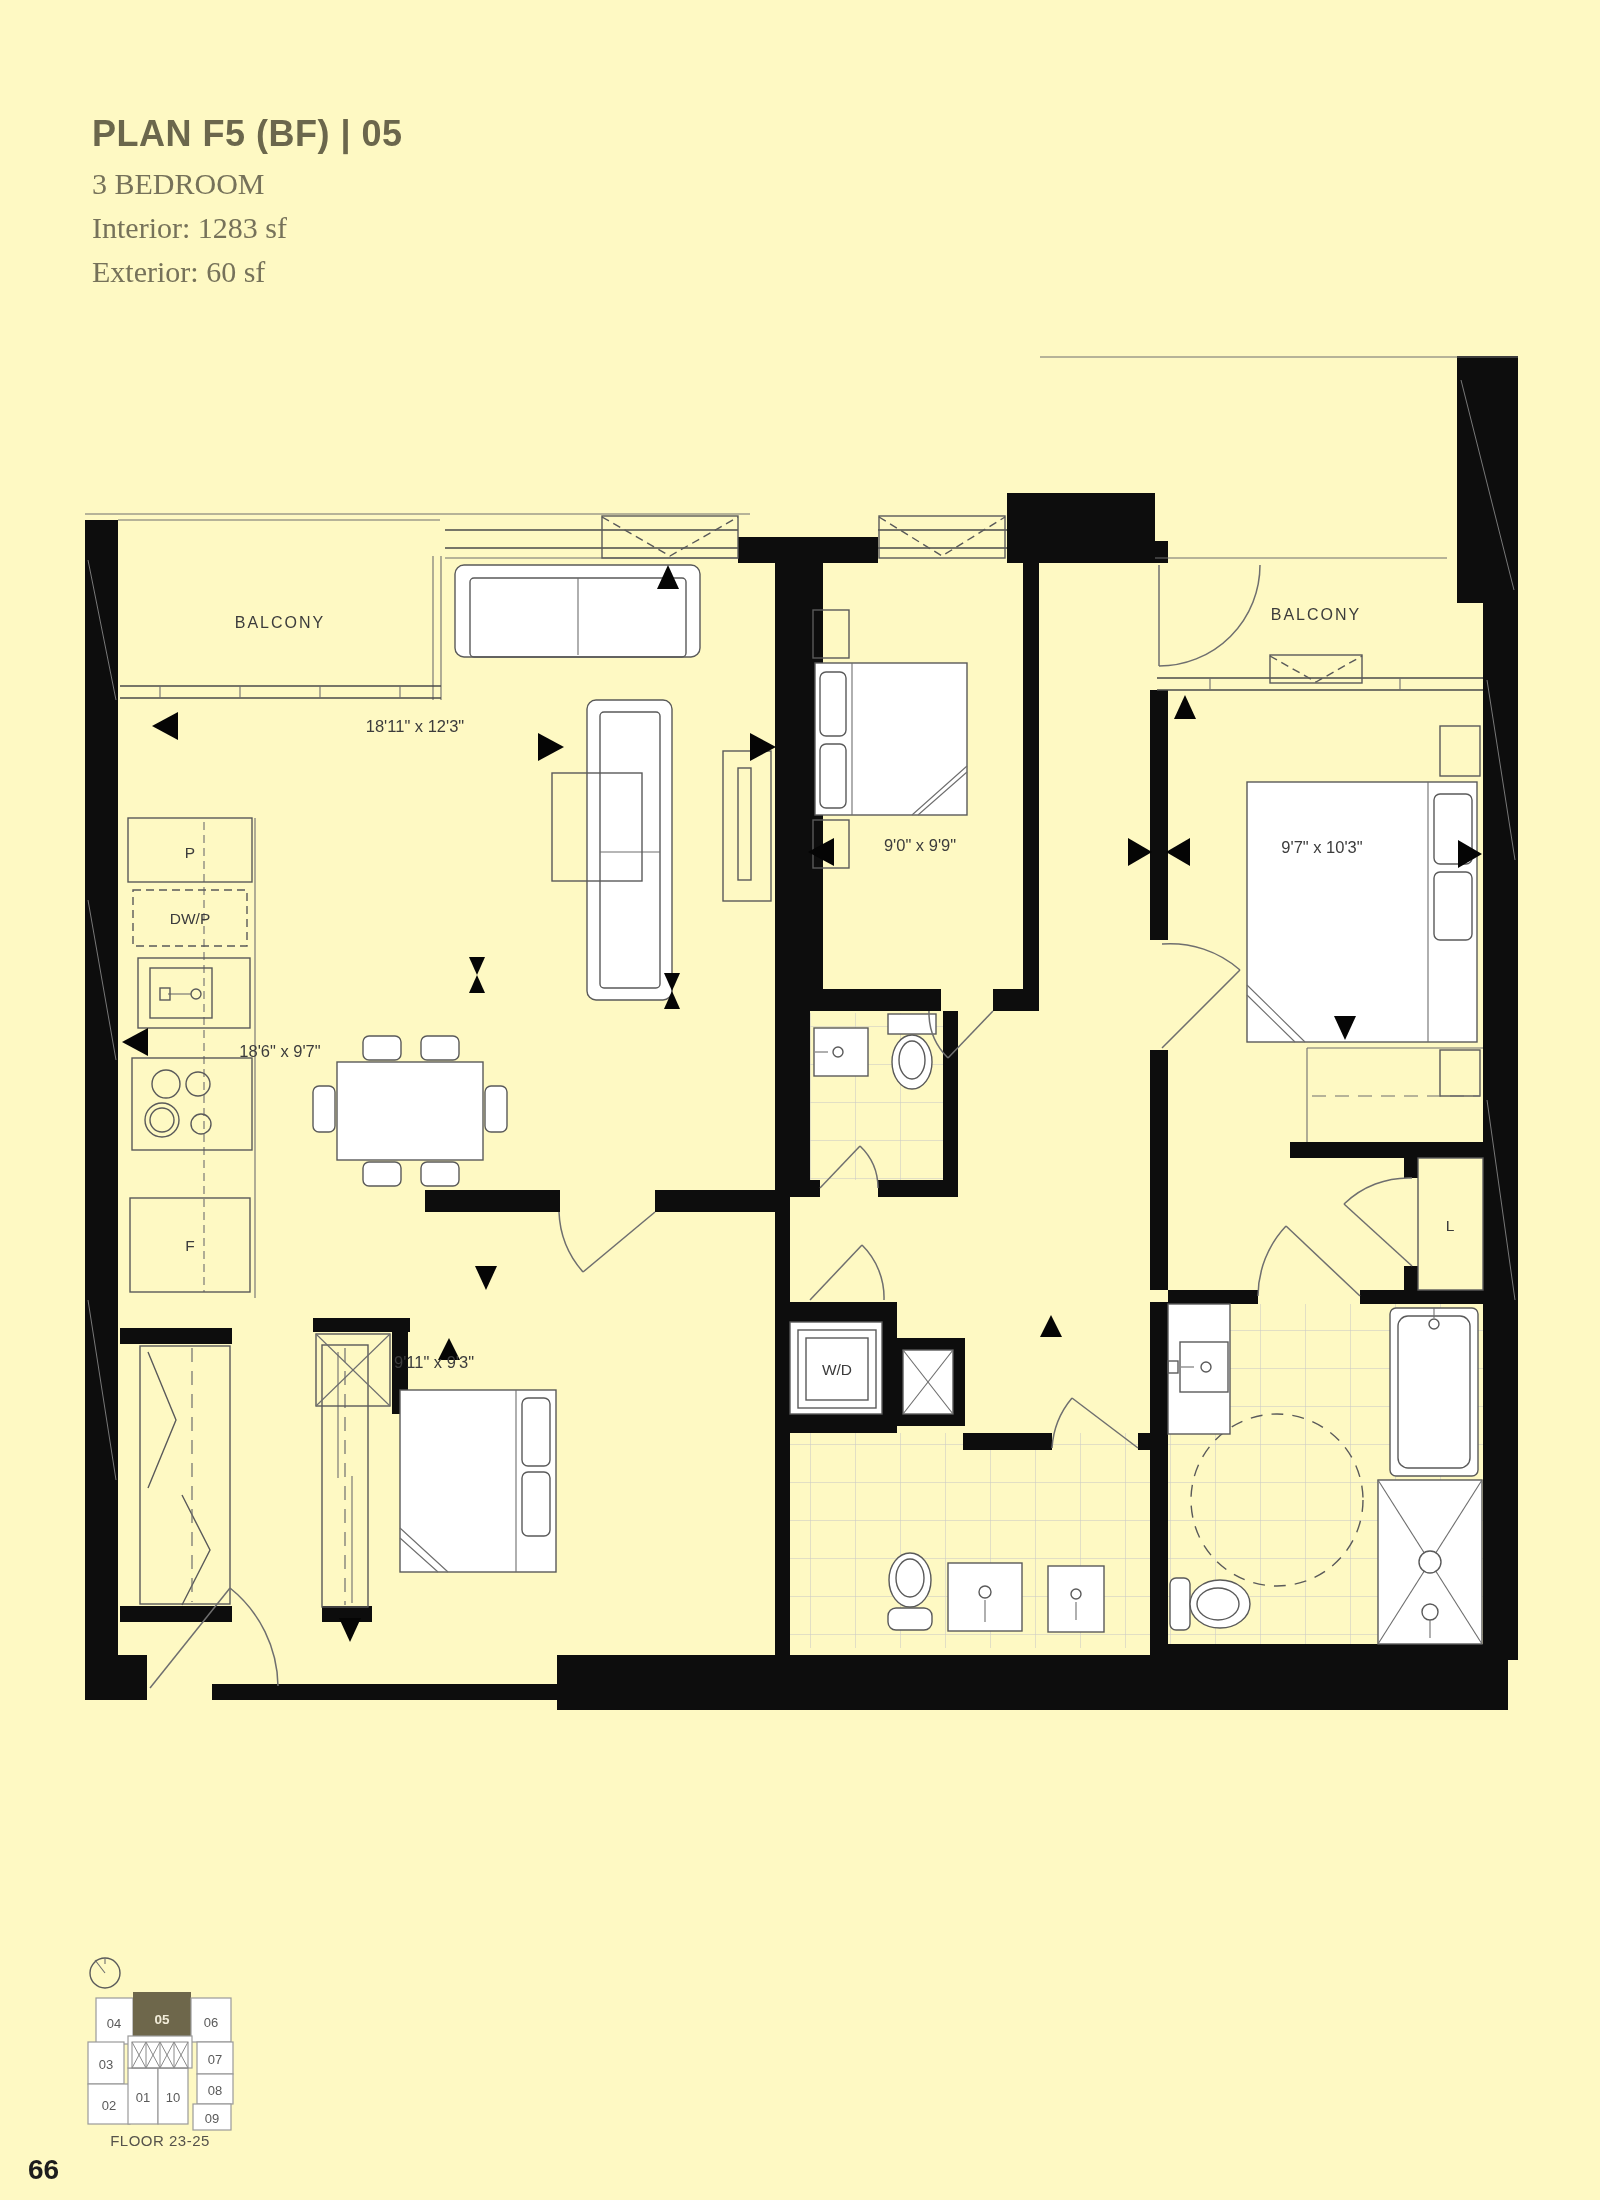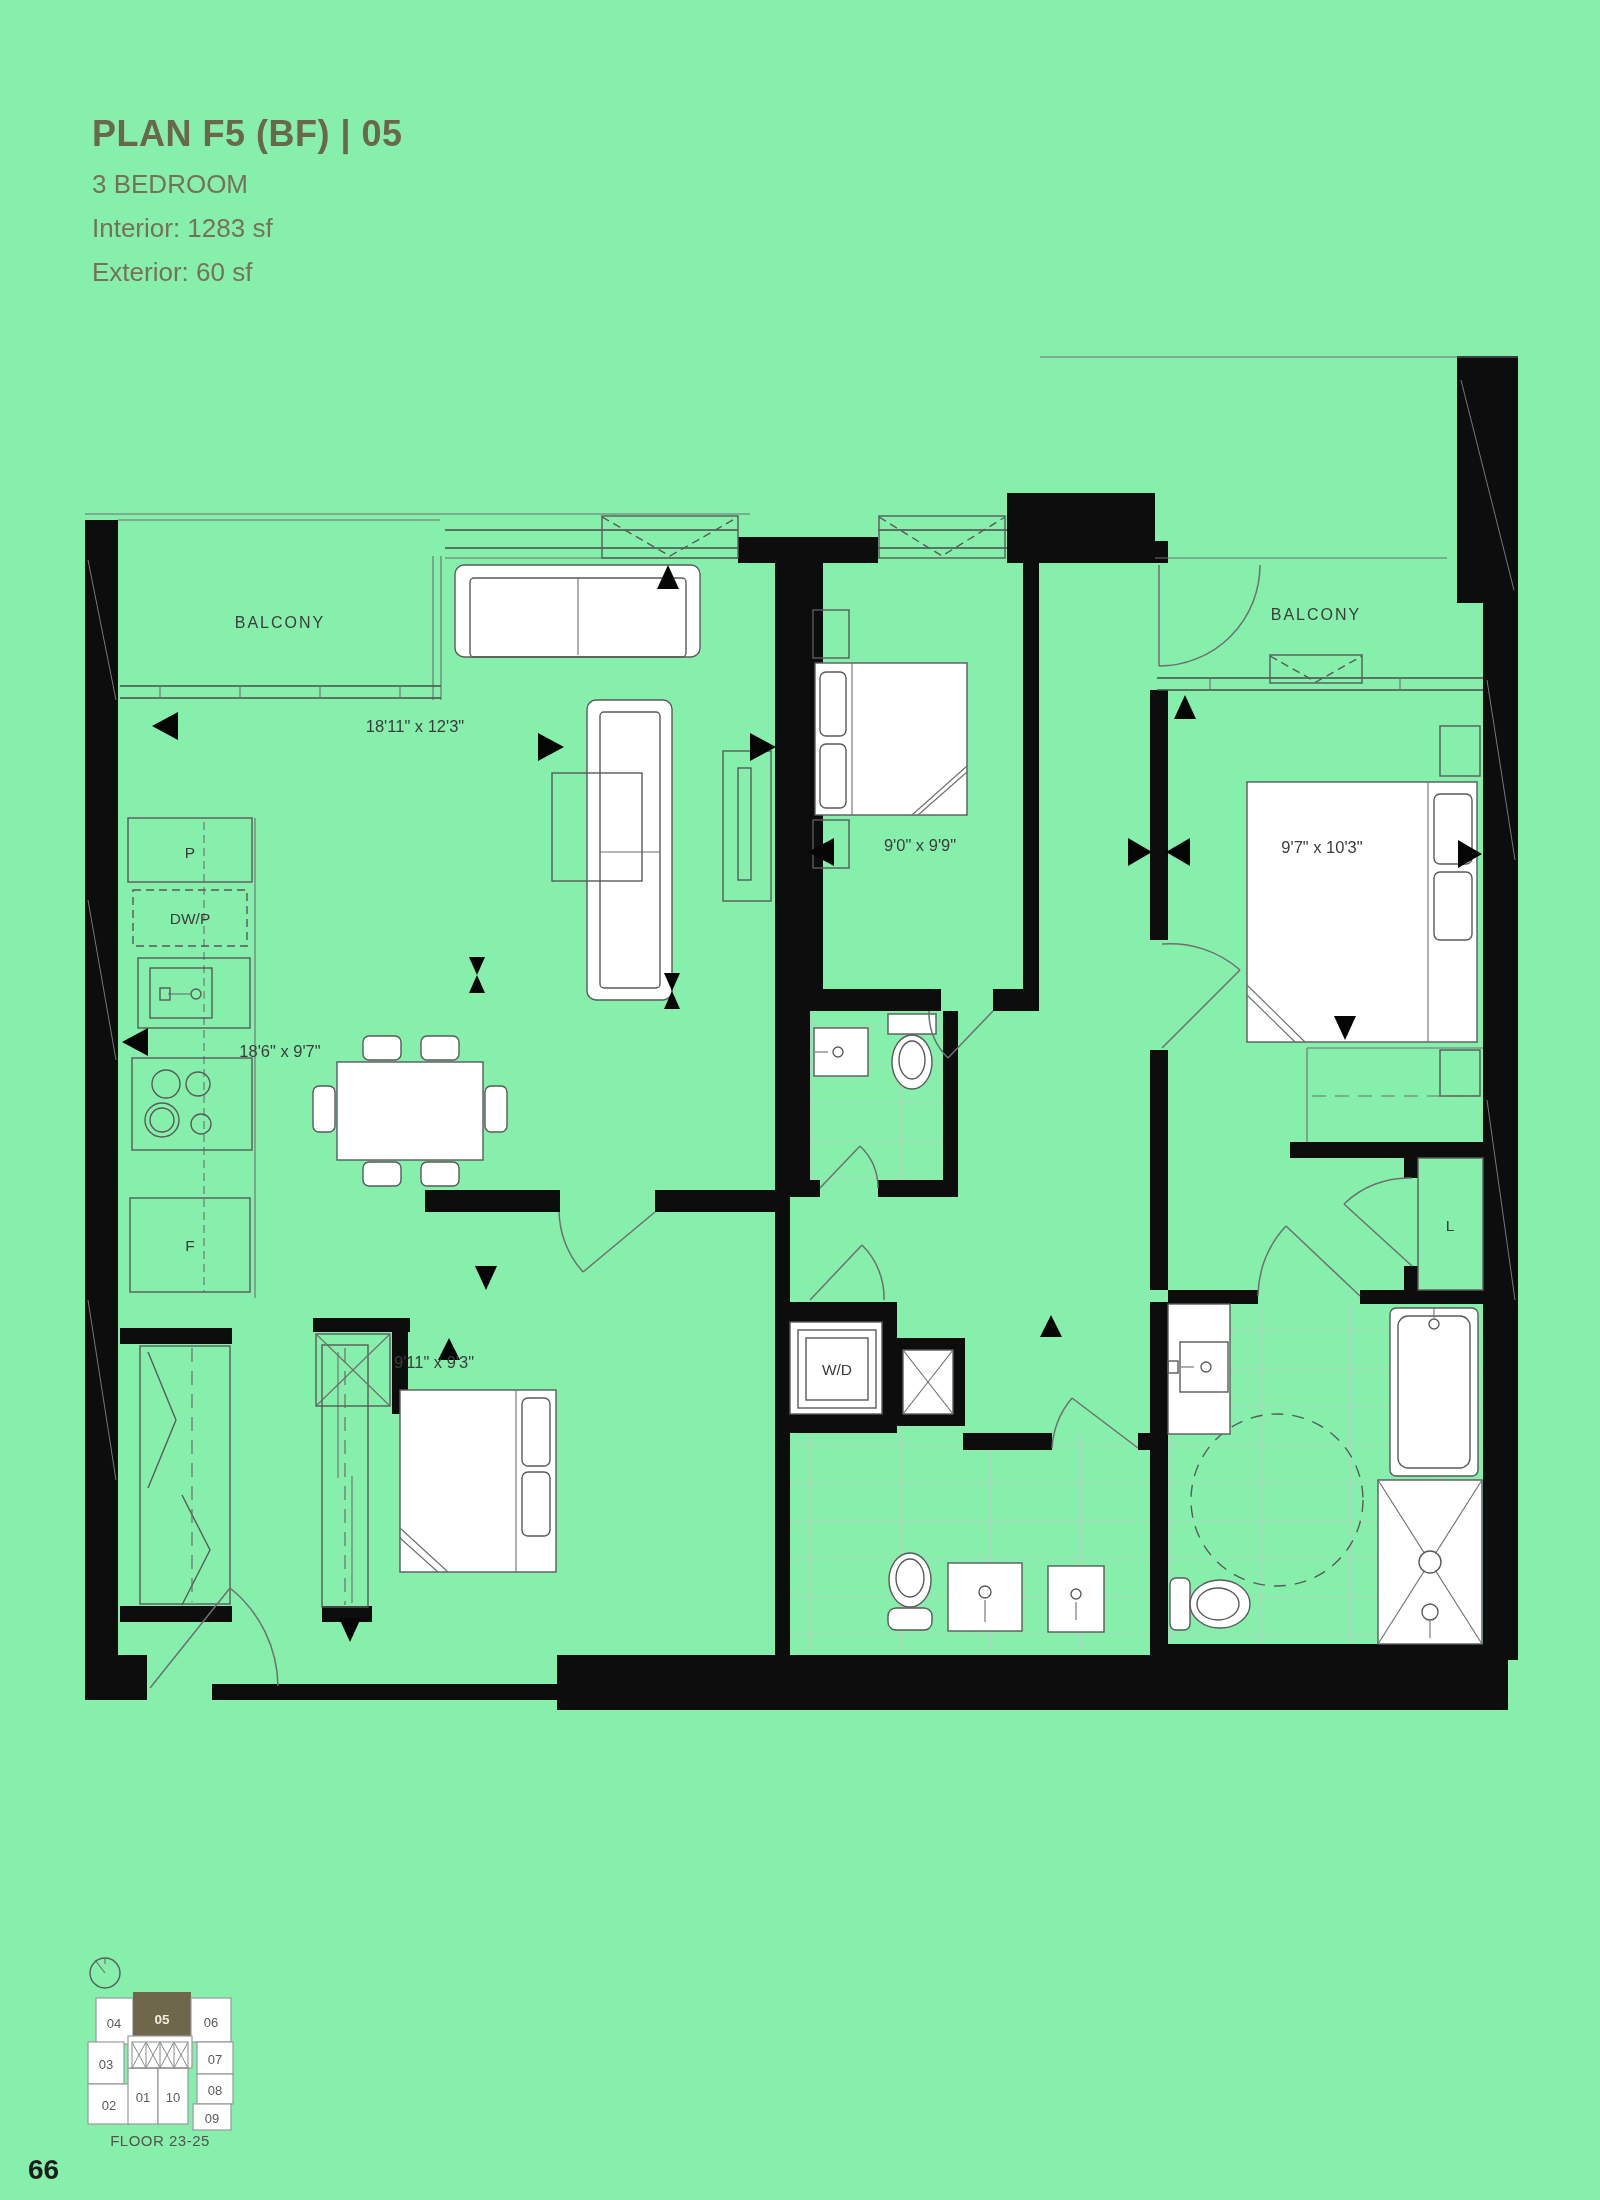--- a/index.html
+++ b/index.html
@@ -1,20 +1,20 @@
 <!DOCTYPE html>
 <html><head>
 <meta charset="utf-8">
 <style>
   html,body{margin:0;padding:0;background:#fff;}
-  .page{position:relative;width:1600px;height:2200px;background:#86efac;overflow:hidden;
+  .page{position:relative;width:1600px;height:2200px;background:#fef9c3;overflow:hidden;
         font-family:"Liberation Sans",sans-serif;}
   .hdr{position:absolute;left:92px;top:112px;line-height:44px;}
   .hdr .t1{font-size:36px;font-weight:bold;color:#6b674c;letter-spacing:0.5px;margin-bottom:6px;}
-  .hdr .t2,.hdr .t3,.hdr .t4{font-size:26px;font-weight:400;color:#76725a;}
+  .hdr .t2,.hdr .t3,.hdr .t4{font-size:30px;font-weight:400;color:#76725a;font-family:Liberation Serif, serif;}
   .pgnum{position:absolute;left:28px;top:2142px;font-size:28px;font-weight:bold;color:#1d1d1d;margin-top:12px;}
   svg{position:absolute;left:0;top:0;}
   .wall{fill:#0d0d0d;stroke:none;}
   .ln{stroke:#4a4a4a;stroke-width:1.6;fill:none;}
   .thin{stroke:#6e6e6e;stroke-width:1.1;fill:none;}
   .fur{stroke:#5a5a5a;stroke-width:1.4;fill:#ffffff;}
   .furn{stroke:#5a5a5a;stroke-width:1.4;fill:none;}
   .door{stroke:#6f6f6f;stroke-width:1.5;fill:none;}
   .dash{stroke-dasharray:8,5;}
   .rod{stroke:#6e6e6e;stroke-width:1.2;stroke-dasharray:14,9;fill:none;}

